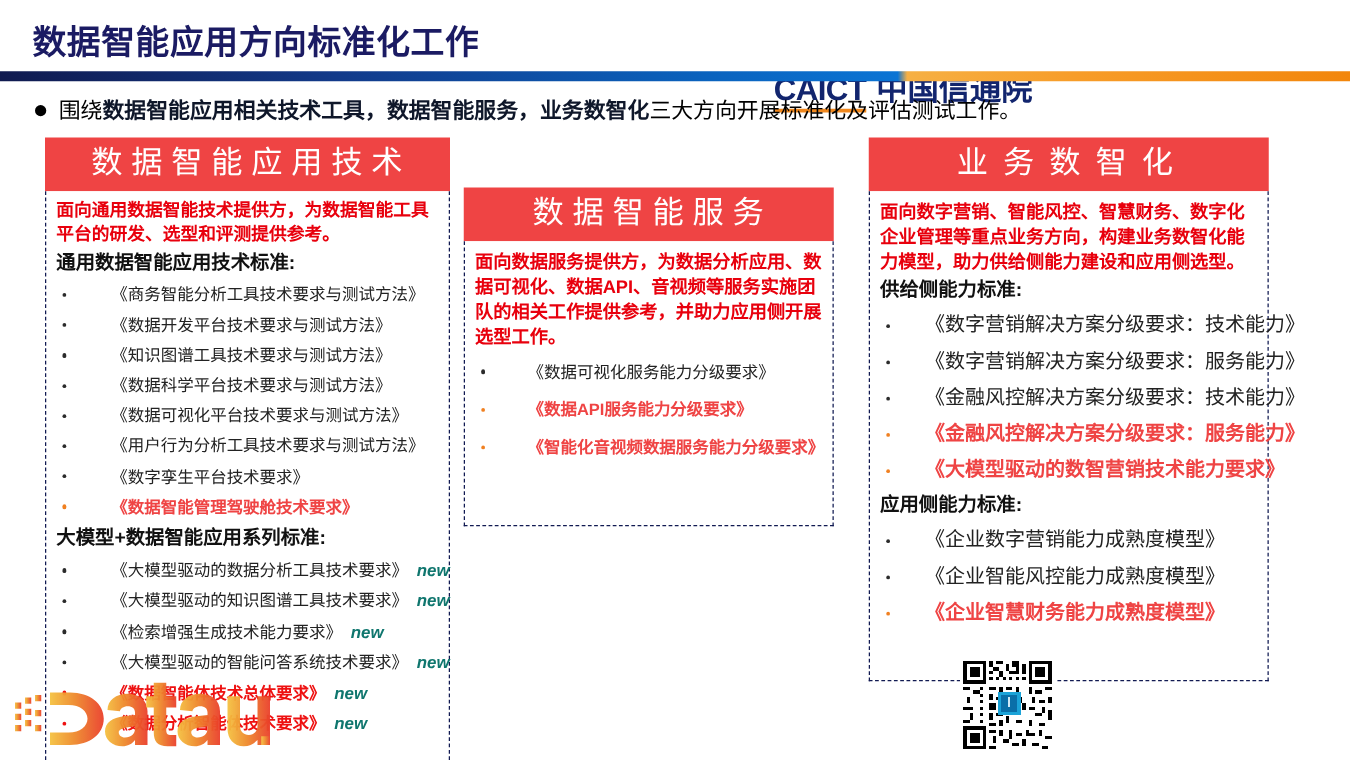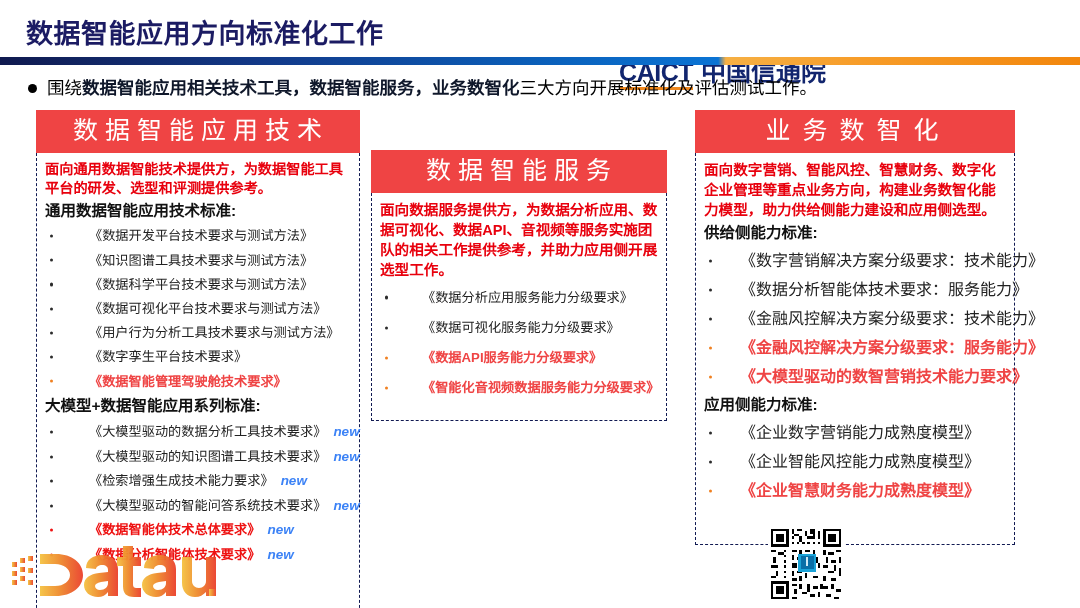--- a/index.html
+++ b/index.html
@@ -144,21 +144,21 @@
     transform: translateY(-50%);
     width: 3.2px; height: 3.2px;
     border-radius: 50%;
     background: #2b2b2b;
   }
   ul.std-list li.orange { color: #ef4444; font-weight: bold; }
   ul.std-list li.orange::before { background: #f08021; }
   ul.std-list li.red { color: #ee1111; font-weight: bold; }
   ul.std-list li.red::before { background: #ee1111; }
   .newtag {
-    color: #3b82f6;
+    color: #0f766e;
     font-weight: bold;
     font-style: italic;
     font-size: 13.5px;
     margin-left: 7px;
   }
 
   
   #card-tech  { left: 36px;  top: 110px; width: 324px; }
   #card-tech .card-body  { min-height: 470px; }
   #card-svc   { left: 371px; top: 110px; width: 296px; margin-top: 40px; }
@@ -210,20 +210,21 @@
     <span class="lead-text"><span>围绕</span><span class="hl">数据智能应用相关技术工具，</span><span class="hl">数据智能服务，</span><span class="hl">业务数智化</span><span>三大方向开展标准化及评估测试工作。</span></span>
   </div>
 
   <div class="card" id="card-tech">
     <div class="card-head">数据智能应用技术</div>
     <div class="card-body">
       <div class="intro">面向通用数据智能技术提供方，为数据智能工具平台的研发、选型和评测提供参考。</div>
 
       <div class="subhead">通用数据智能应用技术标准:</div>
       <ul class="std-list">
+        <li><span>《商务智能分析工具技术要求与测试方法》</span></li>
         <li><span>《数据开发平台技术要求与测试方法》</span></li>
         <li><span>《知识图谱工具技术要求与测试方法》</span></li>
         <li><span>《数据科学平台技术要求与测试方法》</span></li>
         <li><span>《数据可视化平台技术要求与测试方法》</span></li>
         <li><span>《用户行为分析工具技术要求与测试方法》</span></li>
         <li><span>《数字孪生平台技术要求》</span></li>
         <li class="orange"><span>《数据智能管理驾驶舱技术要求》</span></li>
       </ul>
 
       <div class="subhead">大模型+数据智能应用系列标准:</div>
@@ -236,37 +237,36 @@
         <li class="red"><span>《数据分析智能体技术要求》</span><span class="newtag">new</span></li>
       </ul>
     </div>
   </div>
 
   <div class="card" id="card-svc">
     <div class="card-head">数据智能服务</div>
     <div class="card-body">
       <div class="intro">面向数据服务提供方，为数据分析应用、数据可视化、数据API、音视频等服务实施团队的相关工作提供参考，并助力应用侧开展选型工作。</div>
       <ul class="std-list">
-        <li><span>《数据分析应用服务能力分级要求》</span></li>
         <li><span>《数据可视化服务能力分级要求》</span></li>
         <li class="orange"><span>《数据API服务能力分级要求》</span></li>
         <li class="orange"><span>《智能化音视频数据服务能力分级要求》</span></li>
       </ul>
     </div>
   </div>
 
   <div class="card" id="card-biz">
     <div class="card-head">业务数智化</div>
     <div class="card-body">
       <div class="intro">面向数字营销、智能风控、智慧财务、数字化企业管理等重点业务方向，构建业务数智化能力模型，助力供给侧能力建设和应用侧选型。</div>
 
       <div class="subhead">供给侧能力标准:</div>
       <ul class="std-list">
         <li><span>《数字营销解决方案分级要求：技术能力》</span></li>
-        <li><span>《数据分析智能体技术要求：服务能力》</span></li>
+        <li><span>《数字营销解决方案分级要求：服务能力》</span></li>
         <li><span>《金融风控解决方案分级要求：技术能力》</span></li>
         <li class="orange"><span>《金融风控解决方案分级要求：服务能力》</span></li>
         <li class="orange"><span>《大模型驱动的数智营销技术能力要求》</span></li>
       </ul>
 
       <div class="subhead">应用侧能力标准:</div>
       <ul class="std-list">
         <li><span>《企业数字营销能力成熟度模型》</span></li>
         <li><span>《企业智能风控能力成熟度模型》</span></li>
         <li class="orange"><span>《企业智慧财务能力成熟度模型》</span></li>

